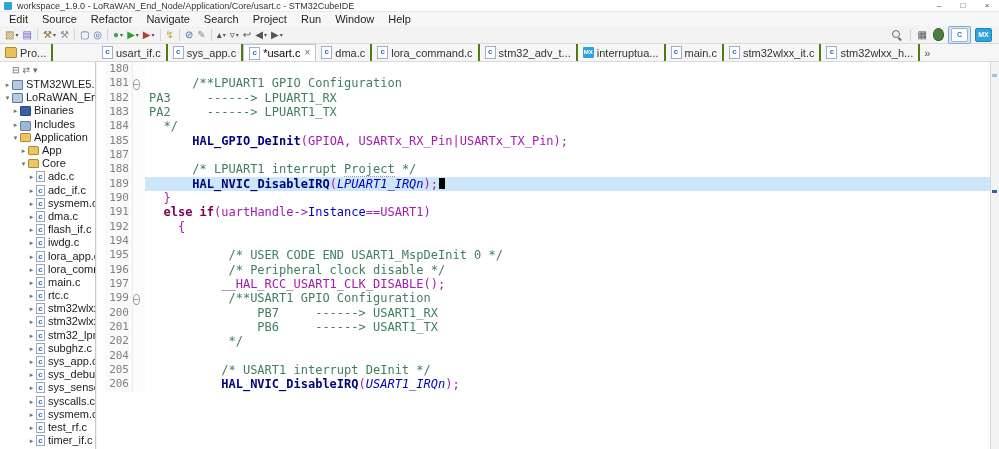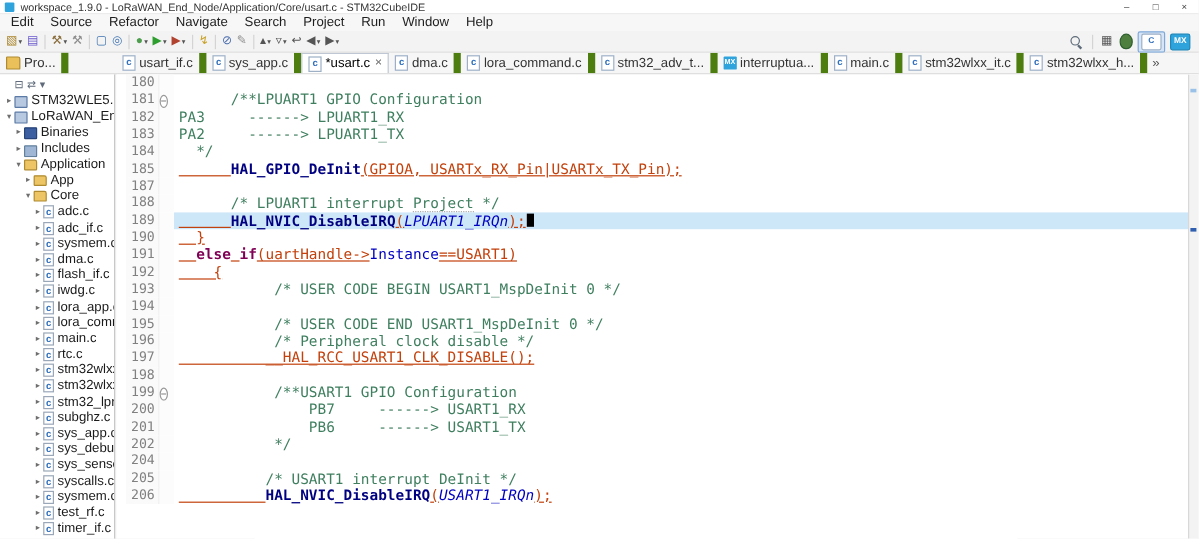--- a/index.html
+++ b/index.html
@@ -30,21 +30,21 @@
   .badge{min-width:13px;height:12px;font-size:7px;font-weight:bold;line-height:12px;text-align:center;border-radius:2px;padding:0 1px;}
   .badge.cbadge{background:#fff;border:1px solid #9db0c6;color:#2f6fbe;}
   .badge.mxbadge{background:var(--mx,#2fa3dc);color:#fff;border:1px solid #1d86bb;}
   .tbi.active-persp{background:#d6e6f8;border:1px solid #7fa8d8;}
   .bug-icon{width:9px;height:11px;background:#4f7f3f;border-radius:50% 50% 45% 45%;border:1px solid #2f5f2f;display:inline-block;}
 
   
   .tabrow{position:relative;height:18px;background:#f6f6f6;border-bottom:1px solid #d9d9d9;box-sizing:border-box;}
   .tabrow-left{position:absolute;left:0;top:0;height:17px;width:96px;display:flex;}
   .tabrow-main{position:absolute;left:97px;top:0;right:0;height:17px;display:flex;overflow:hidden;}
-  .tab{height:17px;display:flex;align-items:center;padding:0 5px;font-size:11px;color:#333;border-right:6px solid #4d7c0f;white-space:nowrap;background:transparent;box-sizing:border-box;}
+  .tab{height:17px;display:flex;align-items:center;padding:0 5px;font-size:11px;color:#333;border-right:2px solid #4d7c0f;white-space:nowrap;background:transparent;box-sizing:border-box;}
   .tab.active{background:#ffffff;border:1px solid #bfc7d4;border-bottom:none;color:#000;}
   .tab-icon{flex:none;margin-right:3px;}
   .tab-icon.c{width:9px;height:11px;background:#fff;border:1px solid #9db0c6;color:#2f6fbe;font-size:8px;line-height:10px;text-align:center;font-weight:bold;}
   .tab-icon.mx{width:11px;height:11px;background:var(--mx,#2fa3dc);color:#fff;font-size:6px;line-height:11px;text-align:center;font-weight:bold;border-radius:1px;}
   .tab-icon.fold{width:10px;height:9px;background:#e9c05a;border:1px solid #b08a2e;border-radius:1px 2px 1px 1px;}
   .tab-close{margin-left:4px;color:#666;font-size:10px;line-height:10px;}
   .tab-overflow{align-self:center;font-size:11px;color:#555;padding:0 4px;}
 
   
   .explorer{position:absolute;left:0;top:62px;width:96px;bottom:0;background:#fff;border-right:1px solid #c8c8c8;box-sizing:border-box;overflow:hidden;}
@@ -65,21 +65,21 @@
   .editor{position:absolute;left:97px;top:62px;right:0;bottom:0;background:#fff;font-family:"DejaVu Sans Mono","Liberation Mono",monospace;font-size:12px;overflow:hidden;}
   .code-area{position:absolute;left:0;top:0;right:9px;bottom:0;}
   .code-row{display:flex;height:14.33px;line-height:14.33px;white-space:pre;}
   .cell-ann{width:8px;flex:none;background:#fff;}
   .cell-ln{width:28px;flex:none;text-align:right;padding-right:3px;color:#808080;background:#fafafa;font-size:11px;box-sizing:border-box;border-right:1px solid #ededed;}
   .cell-fold{width:12px;flex:none;background:#fcfcfc;}
   .cell-code{flex:1;padding-left:4px;color:#000;}
   .code-row.current .cell-code{background:var(--curline,#cde7f8);}
   .fold-dot{width:8px;height:8px;border:1px solid #9a9a9a;border-radius:50%;font-size:8px;line-height:7px;text-align:center;color:#666;background:#fff;margin:3px auto 0;}
   .cursor{display:inline-block;width:6px;height:11px;background:#000;margin-left:1px;vertical-align:-1px;}
-  .s-p{color:#c2410c;text-decoration:underline;}
+  .s-p{color:#a21caf;}
   .s-c{color:var(--comment,#3F7F5F);}
   .s-cu{color:var(--comment,#3F7F5F);border-bottom:1px dotted #999;}
   .s-k{color:var(--keyword,#7F0055);font-weight:bold;}
   .s-f{color:var(--function,#000080);font-weight:bold;}
   .s-e{color:var(--enumc,#0000C0);font-style:italic;}
   .s-v{color:var(--fieldc,#0000C0);}
   .overview{position:absolute;right:0;top:0;width:9px;bottom:0;background:#f3f3f3;border-left:1px solid #d8d8d8;box-sizing:border-box;}
   .ov-mark{position:absolute;left:1px;width:5px;height:3px;}
 </style>
 </head>
@@ -408,26 +408,24 @@
         <div class="code-row"><span class="cell-ann"></span><span class="cell-ln">182</span><span class="cell-fold"></span><span class="cell-code"><span class="s-c">PA3     ------&gt; LPUART1_RX</span></span></div>
         <div class="code-row"><span class="cell-ann"></span><span class="cell-ln">183</span><span class="cell-fold"></span><span class="cell-code"><span class="s-c">PA2     ------&gt; LPUART1_TX</span></span></div>
         <div class="code-row"><span class="cell-ann"></span><span class="cell-ln">184</span><span class="cell-fold"></span><span class="cell-code"><span class="s-c">  */</span></span></div>
         <div class="code-row"><span class="cell-ann"></span><span class="cell-ln">185</span><span class="cell-fold"></span><span class="cell-code"><span class="s-p">      </span><span class="s-f">HAL_GPIO_DeInit</span><span class="s-p">(GPIOA, USARTx_RX_Pin|USARTx_TX_Pin);</span></span></div>
         <div class="code-row"><span class="cell-ann"></span><span class="cell-ln">187</span><span class="cell-fold"></span><span class="cell-code"></span></div>
         <div class="code-row"><span class="cell-ann"></span><span class="cell-ln">188</span><span class="cell-fold"></span><span class="cell-code"><span class="s-c">      /* LPUART1 interrupt </span><span class="s-cu">Project</span><span class="s-c"> */</span></span></div>
         <div class="code-row current"><span class="cell-ann"></span><span class="cell-ln">189</span><span class="cell-fold"></span><span class="cell-code"><span class="s-p">      </span><span class="s-f">HAL_NVIC_DisableIRQ</span><span class="s-p">(</span><span class="s-e">LPUART1_IRQn</span><span class="s-p">);</span><span class="cursor"></span></span></div>
         <div class="code-row"><span class="cell-ann"></span><span class="cell-ln">190</span><span class="cell-fold"></span><span class="cell-code"><span class="s-p">  }</span></span></div>
         <div class="code-row"><span class="cell-ann"></span><span class="cell-ln">191</span><span class="cell-fold"></span><span class="cell-code"><span class="s-p">  </span><span class="s-k">else</span><span class="s-p"> </span><span class="s-k">if</span><span class="s-p">(uartHandle-&gt;</span><span class="s-v">Instance</span><span class="s-p">==USART1)</span></span></div>
         <div class="code-row"><span class="cell-ann"></span><span class="cell-ln">192</span><span class="cell-fold"></span><span class="cell-code"><span class="s-p">    {</span></span></div>
-        <div class="code-row"><span class="cell-ann"></span><span class="cell-ln">193</span><span class="cell-fold"></span><span class="cell-code"><span class="s-c">           /* USER CODE BEGIN USART1_MspDeInit 0 */</span></span></div>
         <div class="code-row"><span class="cell-ann"></span><span class="cell-ln">194</span><span class="cell-fold"></span><span class="cell-code"></span></div>
         <div class="code-row"><span class="cell-ann"></span><span class="cell-ln">195</span><span class="cell-fold"></span><span class="cell-code"><span class="s-c">           /* USER CODE END USART1_MspDeInit 0 */</span></span></div>
         <div class="code-row"><span class="cell-ann"></span><span class="cell-ln">196</span><span class="cell-fold"></span><span class="cell-code"><span class="s-c">           /* Peripheral clock disable */</span></span></div>
         <div class="code-row"><span class="cell-ann"></span><span class="cell-ln">197</span><span class="cell-fold"></span><span class="cell-code"><span class="s-p">          __HAL_RCC_USART1_CLK_DISABLE();</span></span></div>
-        <div class="code-row"><span class="cell-ann"></span><span class="cell-ln">198</span><span class="cell-fold"></span><span class="cell-code"></span></div>
         <div class="code-row"><span class="cell-ann"></span><span class="cell-ln">199</span><span class="cell-fold"><span class="fold-dot">−</span></span><span class="cell-code"><span class="s-c">           /**USART1 GPIO Configuration</span></span></div>
         <div class="code-row"><span class="cell-ann"></span><span class="cell-ln">200</span><span class="cell-fold"></span><span class="cell-code"><span class="s-c">               PB7     ------&gt; USART1_RX</span></span></div>
         <div class="code-row"><span class="cell-ann"></span><span class="cell-ln">201</span><span class="cell-fold"></span><span class="cell-code"><span class="s-c">               PB6     ------&gt; USART1_TX</span></span></div>
         <div class="code-row"><span class="cell-ann"></span><span class="cell-ln">202</span><span class="cell-fold"></span><span class="cell-code"><span class="s-c">           */</span></span></div>
         <div class="code-row"><span class="cell-ann"></span><span class="cell-ln">204</span><span class="cell-fold"></span><span class="cell-code"></span></div>
         <div class="code-row"><span class="cell-ann"></span><span class="cell-ln">205</span><span class="cell-fold"></span><span class="cell-code"><span class="s-c">          /* USART1 interrupt DeInit */</span></span></div>
         <div class="code-row"><span class="cell-ann"></span><span class="cell-ln">206</span><span class="cell-fold"></span><span class="cell-code"><span class="s-p">          </span><span class="s-f">HAL_NVIC_DisableIRQ</span><span class="s-p">(</span><span class="s-e">USART1_IRQn</span><span class="s-p">);</span></span></div>
       </div>
     <div class="overview" id="overview">
         <span class="ov-mark" style="top: 3%; background: rgb(154, 194, 232);"></span>

